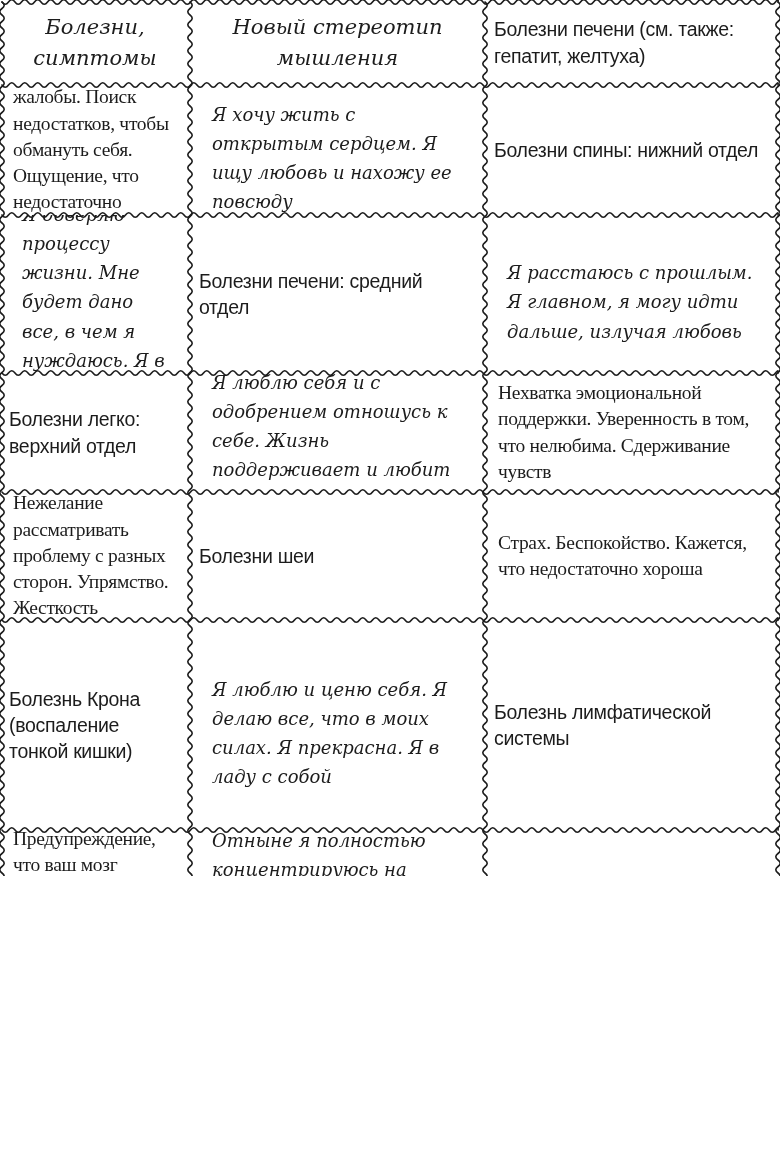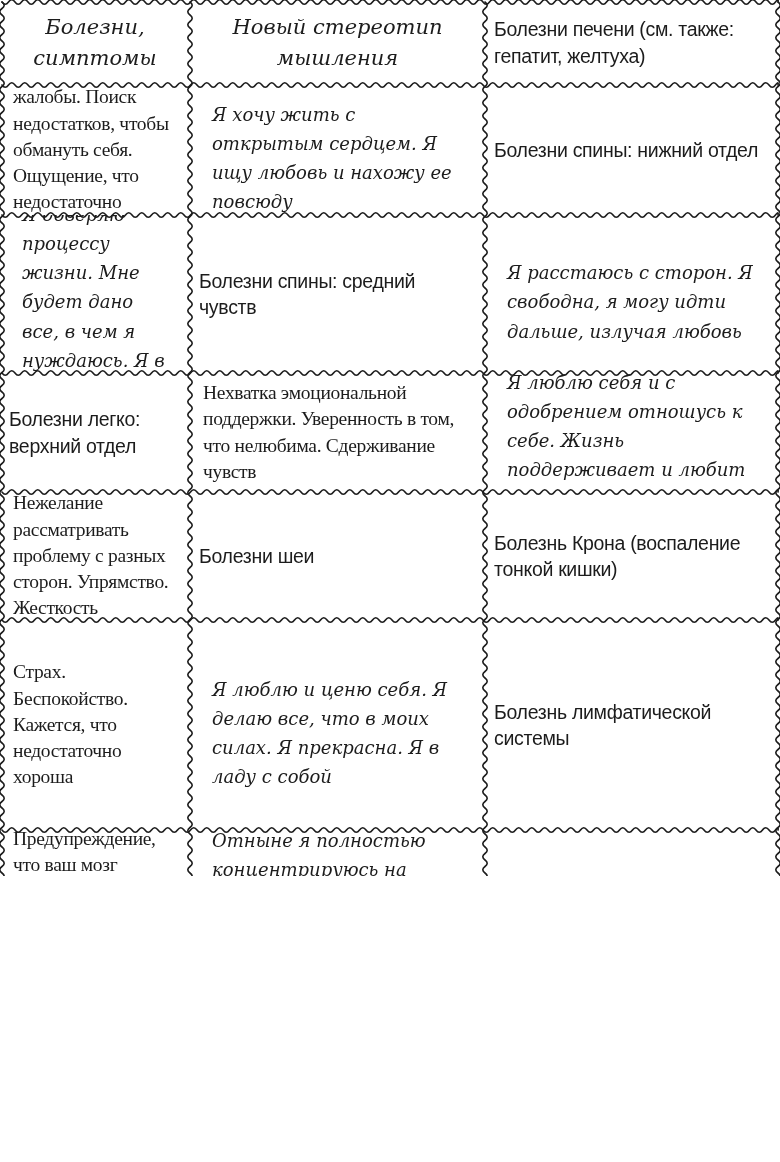--- a/index.html
+++ b/index.html
@@ -89,31 +89,31 @@
     <div class="cell head">Новый стереотип
 мышления</div>
 
     <div class="cell disease">Болезни печени (см. также: гепатит, желтуха)</div>
     <div class="cell cause">Постоянные жалобы. Поиск недостатков, чтобы обмануть себя. Ощущение, что недостаточно хороша</div>
     <div class="cell affirm">Я хочу жить с открытым сердцем. Я ищу любовь и нахожу ее повсюду</div>
 
     <div class="cell disease">Болезни спины: нижний отдел</div>
     <div class="cell affirm">Я доверяю процессу жизни. Мне будет дано все, в чем я нуждаюсь. Я в безопасности</div>
 
-    <div class="cell disease">Болезни спины: средний чувств</div>
-    <div class="cell affirm">Я расстаюсь с сторон. Я свободна, я могу идти дальше, излучая любовь</div>
+    <div class="cell disease">Болезни печени: средний отдел</div>
+    <div class="cell affirm">Я расстаюсь с прошлым. Я главном, я могу идти дальше, излучая любовь</div>
 
     <div class="cell disease">Болезни легко: верхний отдел</div>
+    <div class="cell affirm">Я люблю себя и с одобрением отношусь к себе. Жизнь поддерживает и любит меня</div>
     <div class="cell cause">Нехватка эмоциональной поддержки. Уверенность в том, что нелюбима. Сдерживание чувств</div>
-    <div class="cell affirm">Я люблю себя и с одобрением отношусь к себе. Жизнь поддерживает и любит меня</div>
 
     <div class="cell cause">Нежелание рассматривать проблему с разных сторон. Упрямство. Жесткость</div>
     <div class="cell disease">Болезни шеи</div>
 
+    <div class="cell cause">Страх. Беспокойство. Кажется, что недостаточно хороша</div>
     <div class="cell disease">Болезнь Крона (воспаление тонкой кишки)</div>
-    <div class="cell cause">Страх. Беспокойство. Кажется, что недостаточно хороша</div>
     <div class="cell affirm">Я люблю и ценю себя. Я делаю все, что в моих силах. Я прекрасна. Я в ладу с собой</div>
 
     <div class="cell disease">Болезнь лимфатической системы</div>
     <div class="cell cause">Предупреждение, что ваш мозг должен сосредоточиться на самом главном в жизни</div>
     <div class="cell affirm">Отныне я полностью концентрируюсь на жизни в любви и радости. Я живу спокойно. В моих мыслях покой, любовь и радость</div>
   </div>
 </div>
 
 </body></html>

